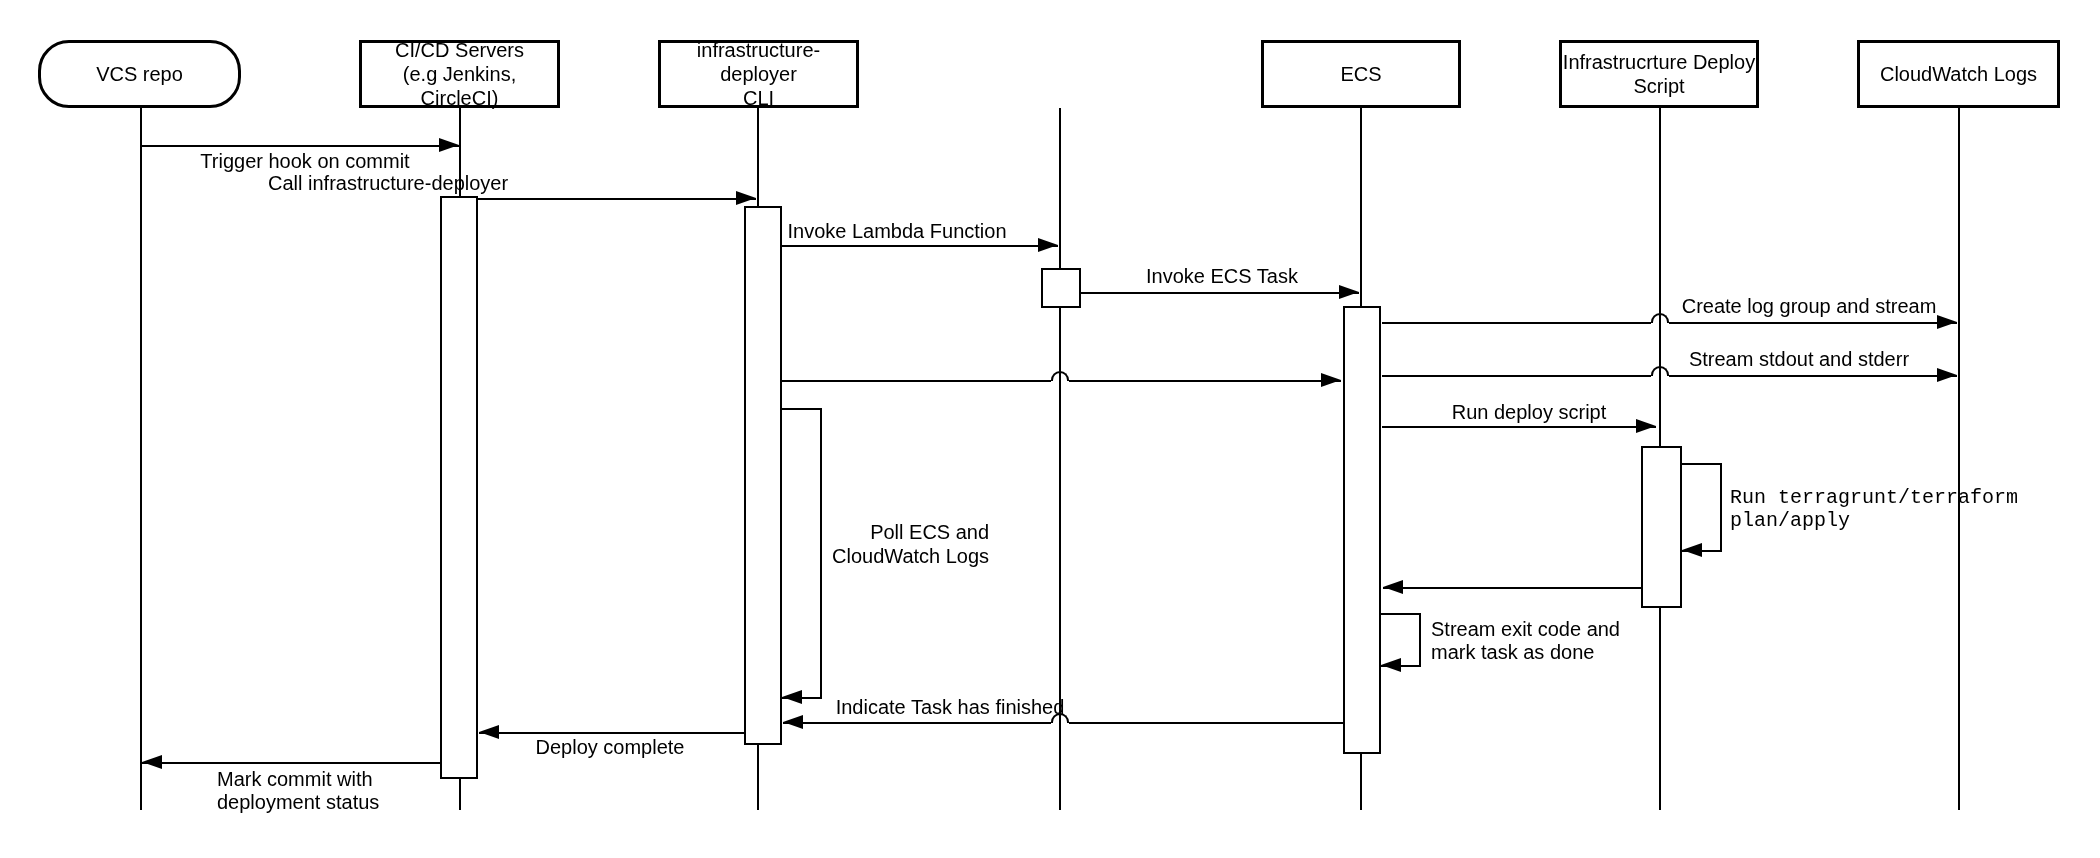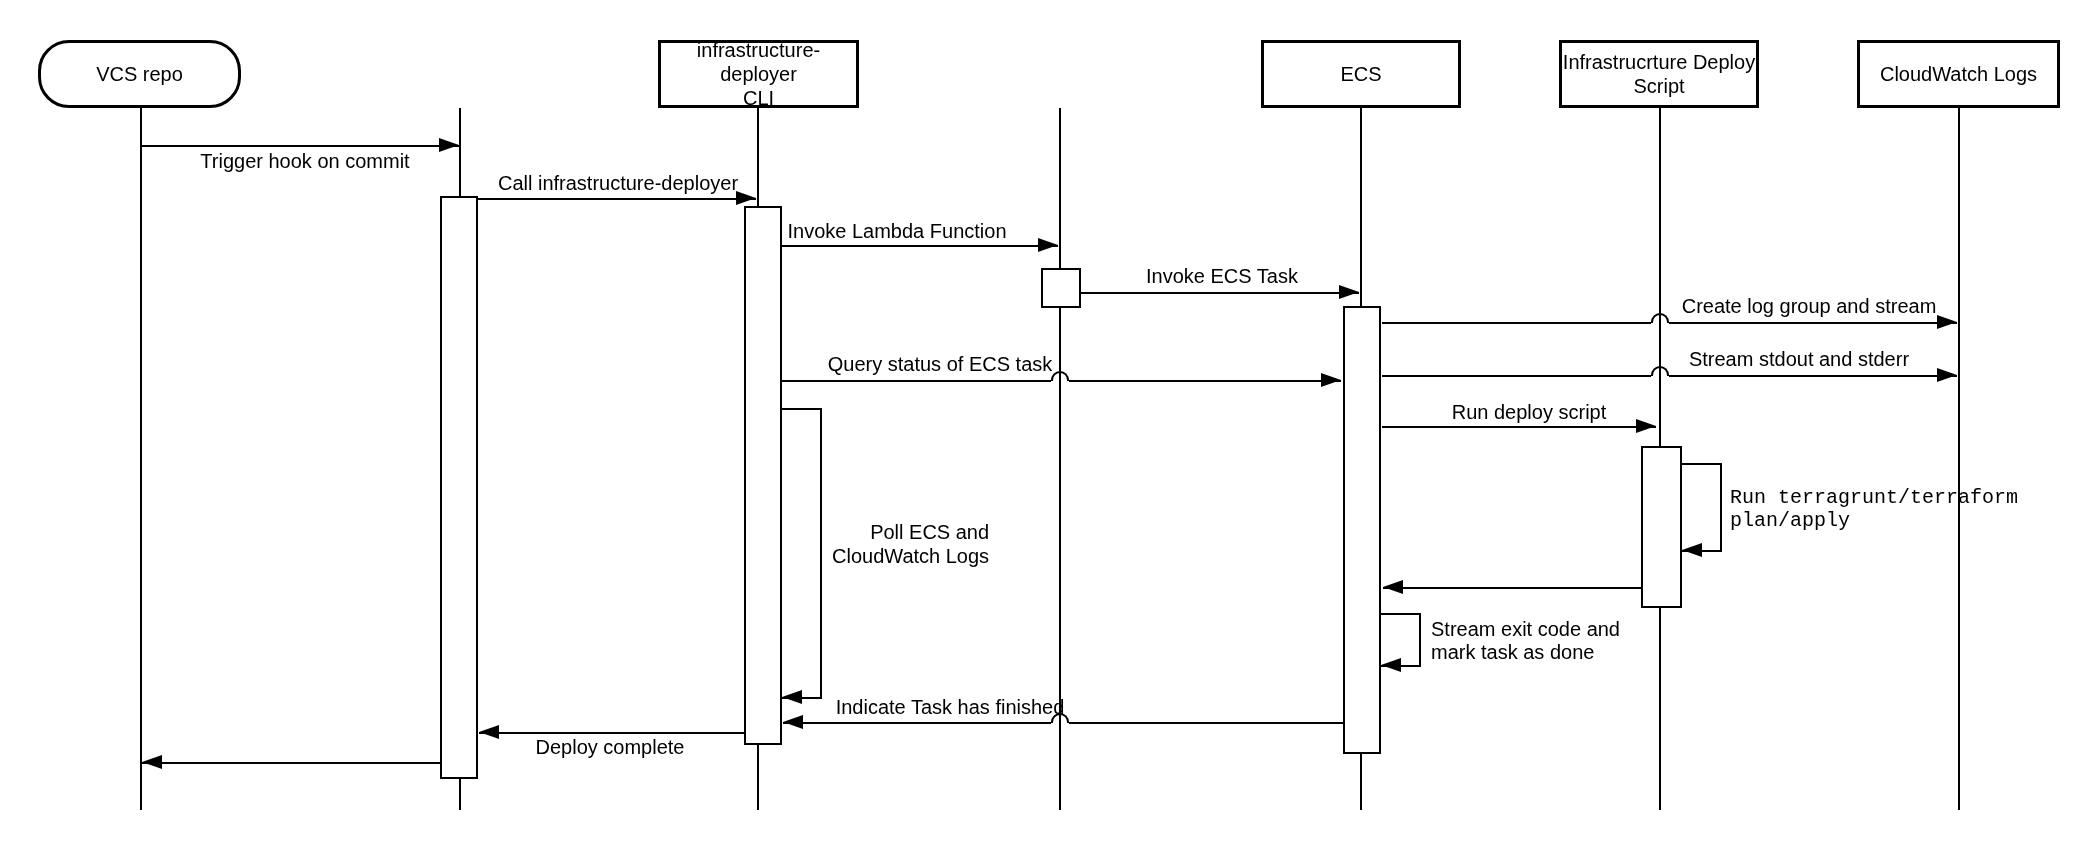--- a/index.html
+++ b/index.html
@@ -93,61 +93,66 @@
     <div class="shaft" style="left: 1069px; top: 722px; width: 274px; background: rgb(0, 0, 0);"></div>
     <div class="hop" style="left: 1051px; top: 713px; border-color: rgb(0, 0, 0);"></div>
     <div class="arrowhead" style="top: 715px; border-top: 7px solid transparent; border-bottom: 7px solid transparent; left: 783px; border-right: 20px solid rgb(0, 0, 0);"></div>
     <div class="shaft" style="left: 479px; top: 732px; width: 265px; background: rgb(0, 0, 0);"></div>
     <div class="arrowhead" style="top: 725px; border-top: 7px solid transparent; border-bottom: 7px solid transparent; left: 479px; border-right: 20px solid rgb(0, 0, 0);"></div>
     <div class="shaft" style="left: 142px; top: 762px; width: 298px; background: rgb(0, 0, 0);"></div>
     <div class="arrowhead" style="top: 755px; border-top: 7px solid transparent; border-bottom: 7px solid transparent; left: 142px; border-right: 20px solid rgb(0, 0, 0);"></div>
     <div class="msg-label" style="top: 150px; line-height: 23px; left: -45px; width: 700px; text-align: center;">
       <div>Trigger hook on commit</div>
     </div>
-    <div class="msg-label" style="top: 172px; line-height: 23px; left: 268px; width: 700px; text-align: center;">
+    <div class="msg-label" style="top: 172px; line-height: 23px; left: 268px; width: 700px; ">
       <div>Call infrastructure-deployer</div>
     </div>
     <div class="msg-label" style="top: 220px; line-height: 23px; left: 547px; width: 700px; text-align: center;">
       <div>Invoke Lambda Function</div>
     </div>
     <div class="msg-label" style="top: 265px; line-height: 23px; left: 872px; width: 700px; text-align: center;">
       <div>Invoke ECS Task</div>
     </div>
     <div class="msg-label" style="top: 295px; line-height: 23px; left: 1459px; width: 700px; text-align: center;">
       <div>Create log group and stream</div>
     </div>
     <div class="msg-label" style="top: 348px; line-height: 23px; left: 1449px; width: 700px; text-align: center;">
       <div>Stream stdout and stderr</div>
     </div>
-    <div class="msg-label" style="top: 353px; line-height: 23px; left: 590px; width: 700px; text-align: center;">
-      <div>Query status of ECS task</div>
-    </div>
     <div class="msg-label" style="top: 401px; line-height: 23px; left: 1179px; width: 700px; text-align: center;">
       <div>Run deploy script</div>
     </div>
     <div class="msg-label" style="top: 696px; line-height: 23px; left: 600px; width: 700px; text-align: center;">
       <div>Indicate Task has finished</div>
     </div>
     <div class="msg-label" style="top: 736px; line-height: 23px; left: 260px; width: 700px; text-align: center;">
       <div>Deploy complete</div>
+    </div>
+    <div class="msg-label" style="top: 768px; line-height: 23px; left: 217px; text-align: left;">
+      <div>Mark commit with</div>
+      <div>deployment status</div>
     </div>
     <div class="msg-label" style="top: 520px; line-height: 24px; left: 832px; text-align: right;">
       <div>Poll ECS and</div>
       <div>CloudWatch Logs</div>
     </div>
     <div class="msg-label" style="top: 486px; line-height: 23px; left: 1730px; text-align: left; font-family: Liberation Mono, monospace;">
       <div>Run terragrunt/terraform</div>
       <div>plan/apply</div>
     </div>
     <div class="msg-label" style="top: 618px; line-height: 23px; left: 1431px; text-align: left;">
       <div>Stream exit code and</div>
       <div>mark task as done</div>
     </div>
     <div class="actor-box" style="left: 38px; top: 40px; width: 203px; height: 68px; border-color: rgb(0, 0, 0); border-radius: 31px;">
       <div>VCS repo</div>
+    </div>
+    <div class="actor-box" style="left: 359px; top: 40px; width: 201px; height: 68px; border-color: rgb(0, 0, 0);">
+      <div>CI/CD Servers</div>
+      <div>(e.g Jenkins, CircleCI)</div>
     </div>
     <div class="actor-box" style="left: 658px; top: 40px; width: 201px; height: 68px; border-color: rgb(0, 0, 0);">
       <div>infrastructure-deployer</div>
       <div>CLI</div>
     </div>
     <div class="actor-box" style="left: 1261px; top: 40px; width: 200px; height: 68px; border-color: rgb(0, 0, 0);">
       <div>ECS</div>
     </div>
     <div class="actor-box" style="left: 1559px; top: 40px; width: 200px; height: 68px; border-color: rgb(0, 0, 0);">
       <div>Infrastrucrture Deploy</div>

